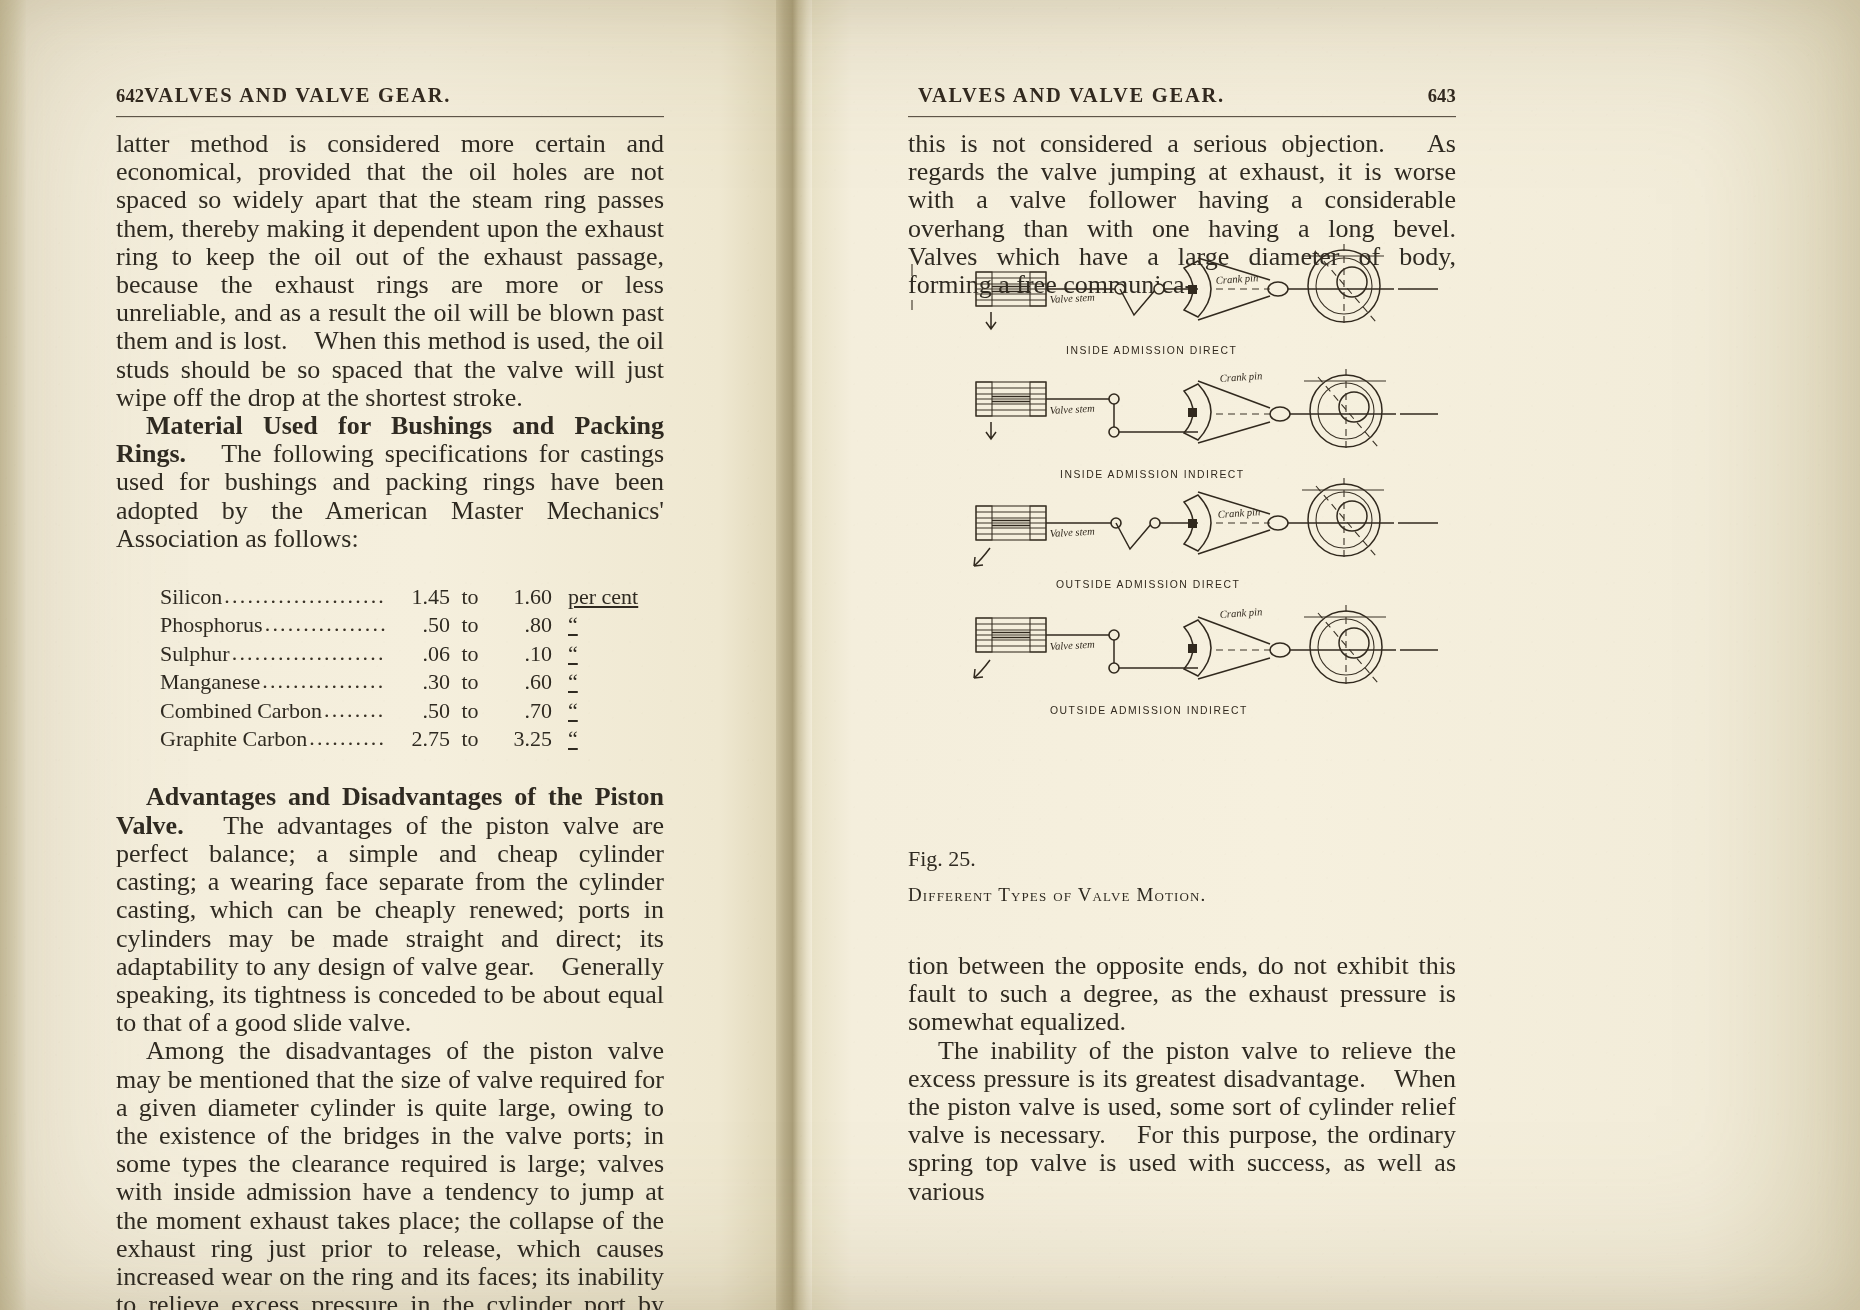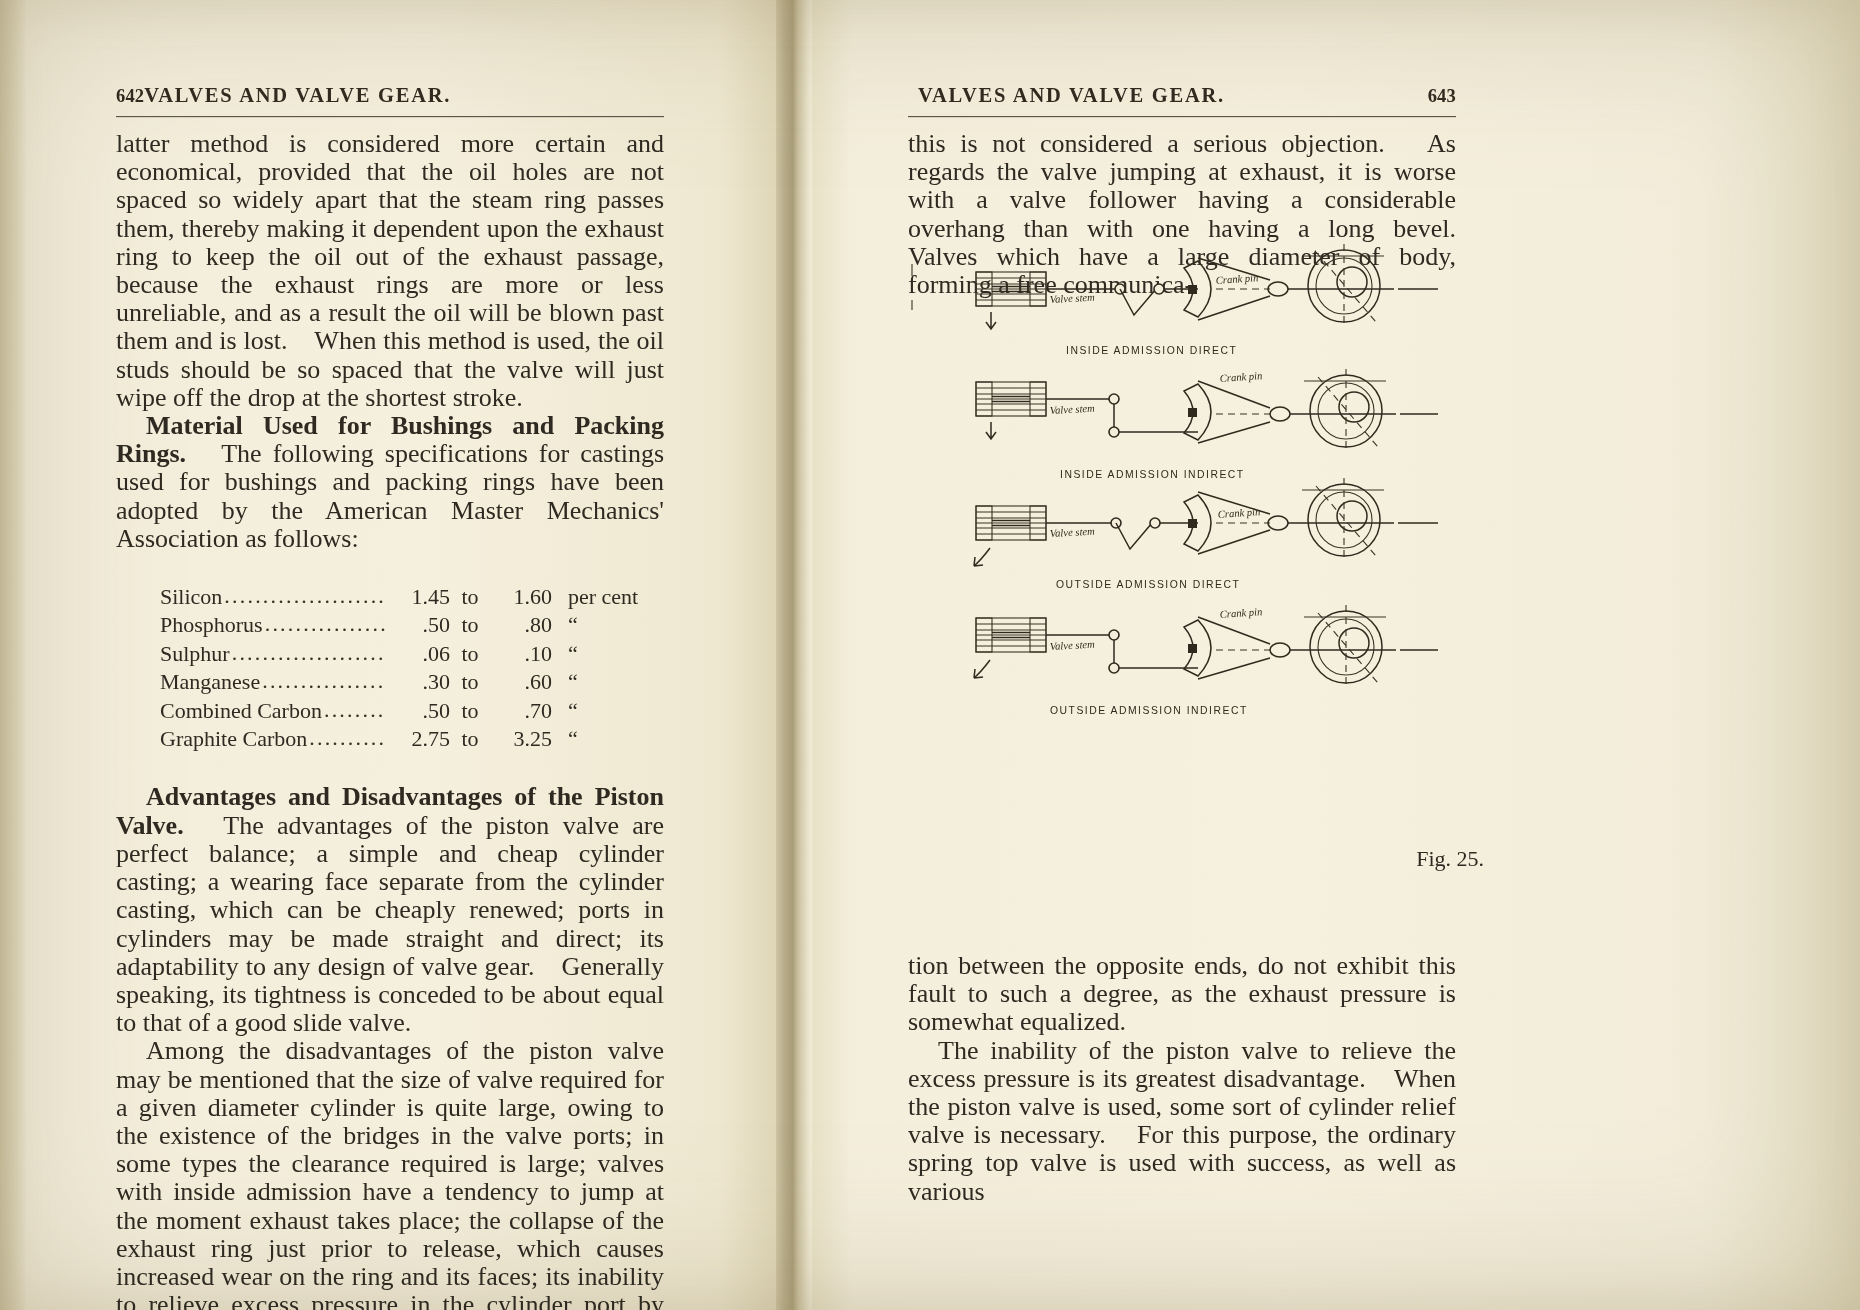--- a/index.html
+++ b/index.html
@@ -69,25 +69,25 @@
 
   
   .spec{margin:30px 0 30px 0;padding-left:44px;font-size:22px;line-height:28.4px;color:#2f2a21;}
   .spec-row{display:flex;align-items:baseline;white-space:nowrap;}
   .spec-name{flex:0 0 auto;}
   .spec-dots{flex:1 1 auto;overflow:hidden;margin:0 2px;letter-spacing:2.2px;
              color:#3a3226;transform:translateY(-1px);}
   .spec-lo{flex:0 0 62px;text-align:right;}
   .spec-to{flex:0 0 40px;text-align:center;}
   .spec-hi{flex:0 0 62px;text-align:right;}
-  .spec-unit{flex:0 0 96px;text-align:left;padding-left:16px;}
+  .spec-unit{flex:0 0 96px;text-align:left;padding-left:16px;text-decoration:underline;}
 
   
   #figure{position:absolute;left:898px;top:236px;width:570px;height:600px;}
-  #figcap{position:absolute;left:936px;top:846px;width:548px;text-align:right;}
+  #figcap{position:absolute;left:908px;top:846px;width:548px;text-align:left;}
   .fignum{font-size:22px;color:#2f2a21;}
   .figtitle{font-size:19px;letter-spacing:.06em;color:#2f2a21;margin-top:12px;
             font-variant:small-caps;}
 
   svg{display:block;}
   .ln{stroke:#31291e;stroke-width:1.5;fill:none;}
   .ln-thin{stroke:#3a3226;stroke-width:1.1;fill:none;}
   .ln-dash{stroke:#3a3226;stroke-width:1.1;fill:none;stroke-dasharray:7 5;}
   .dot{fill:#f3edda;stroke:#31291e;stroke-width:1.6;}
   .blk{fill:#31291e;}
@@ -326,18 +326,19 @@
     <line x1="420" y1="377" x2="480" y2="447" class="ln-dash"></line>
     <line x1="406" y1="381" x2="488" y2="381" class="ln-thin"></line>
     <text class="ilabel" x="322" y="382" transform="rotate(-4 322 382)">Crank pin</text>
     <text class="mlabel" x="152" y="478">OUTSIDE  ADMISSION  INDIRECT</text>
   </g>
 </svg>
 </div>
 
 <div id="figcap">
   <div class="fignum">Fig. 25.</div>
+  <div class="figtitle">Different Types of Valve Motion.</div>
 </div>
 
 <div class="col" id="col-right-bottom" style="left:908px;top:952px;width:548px;">
   <p class="body">tion between the opposite ends, do not exhibit this fault to such a degree, as the exhaust pressure is somewhat equalized.</p>
   <p class="body ind">The inability of the piston valve to relieve the excess pressure is its greatest disadvantage.　When the piston valve is used, some sort of cylinder relief valve is necessary.　For this purpose, the ordinary spring top valve is used with success, as well as various</p>
 </div>
 
 </body></html>

